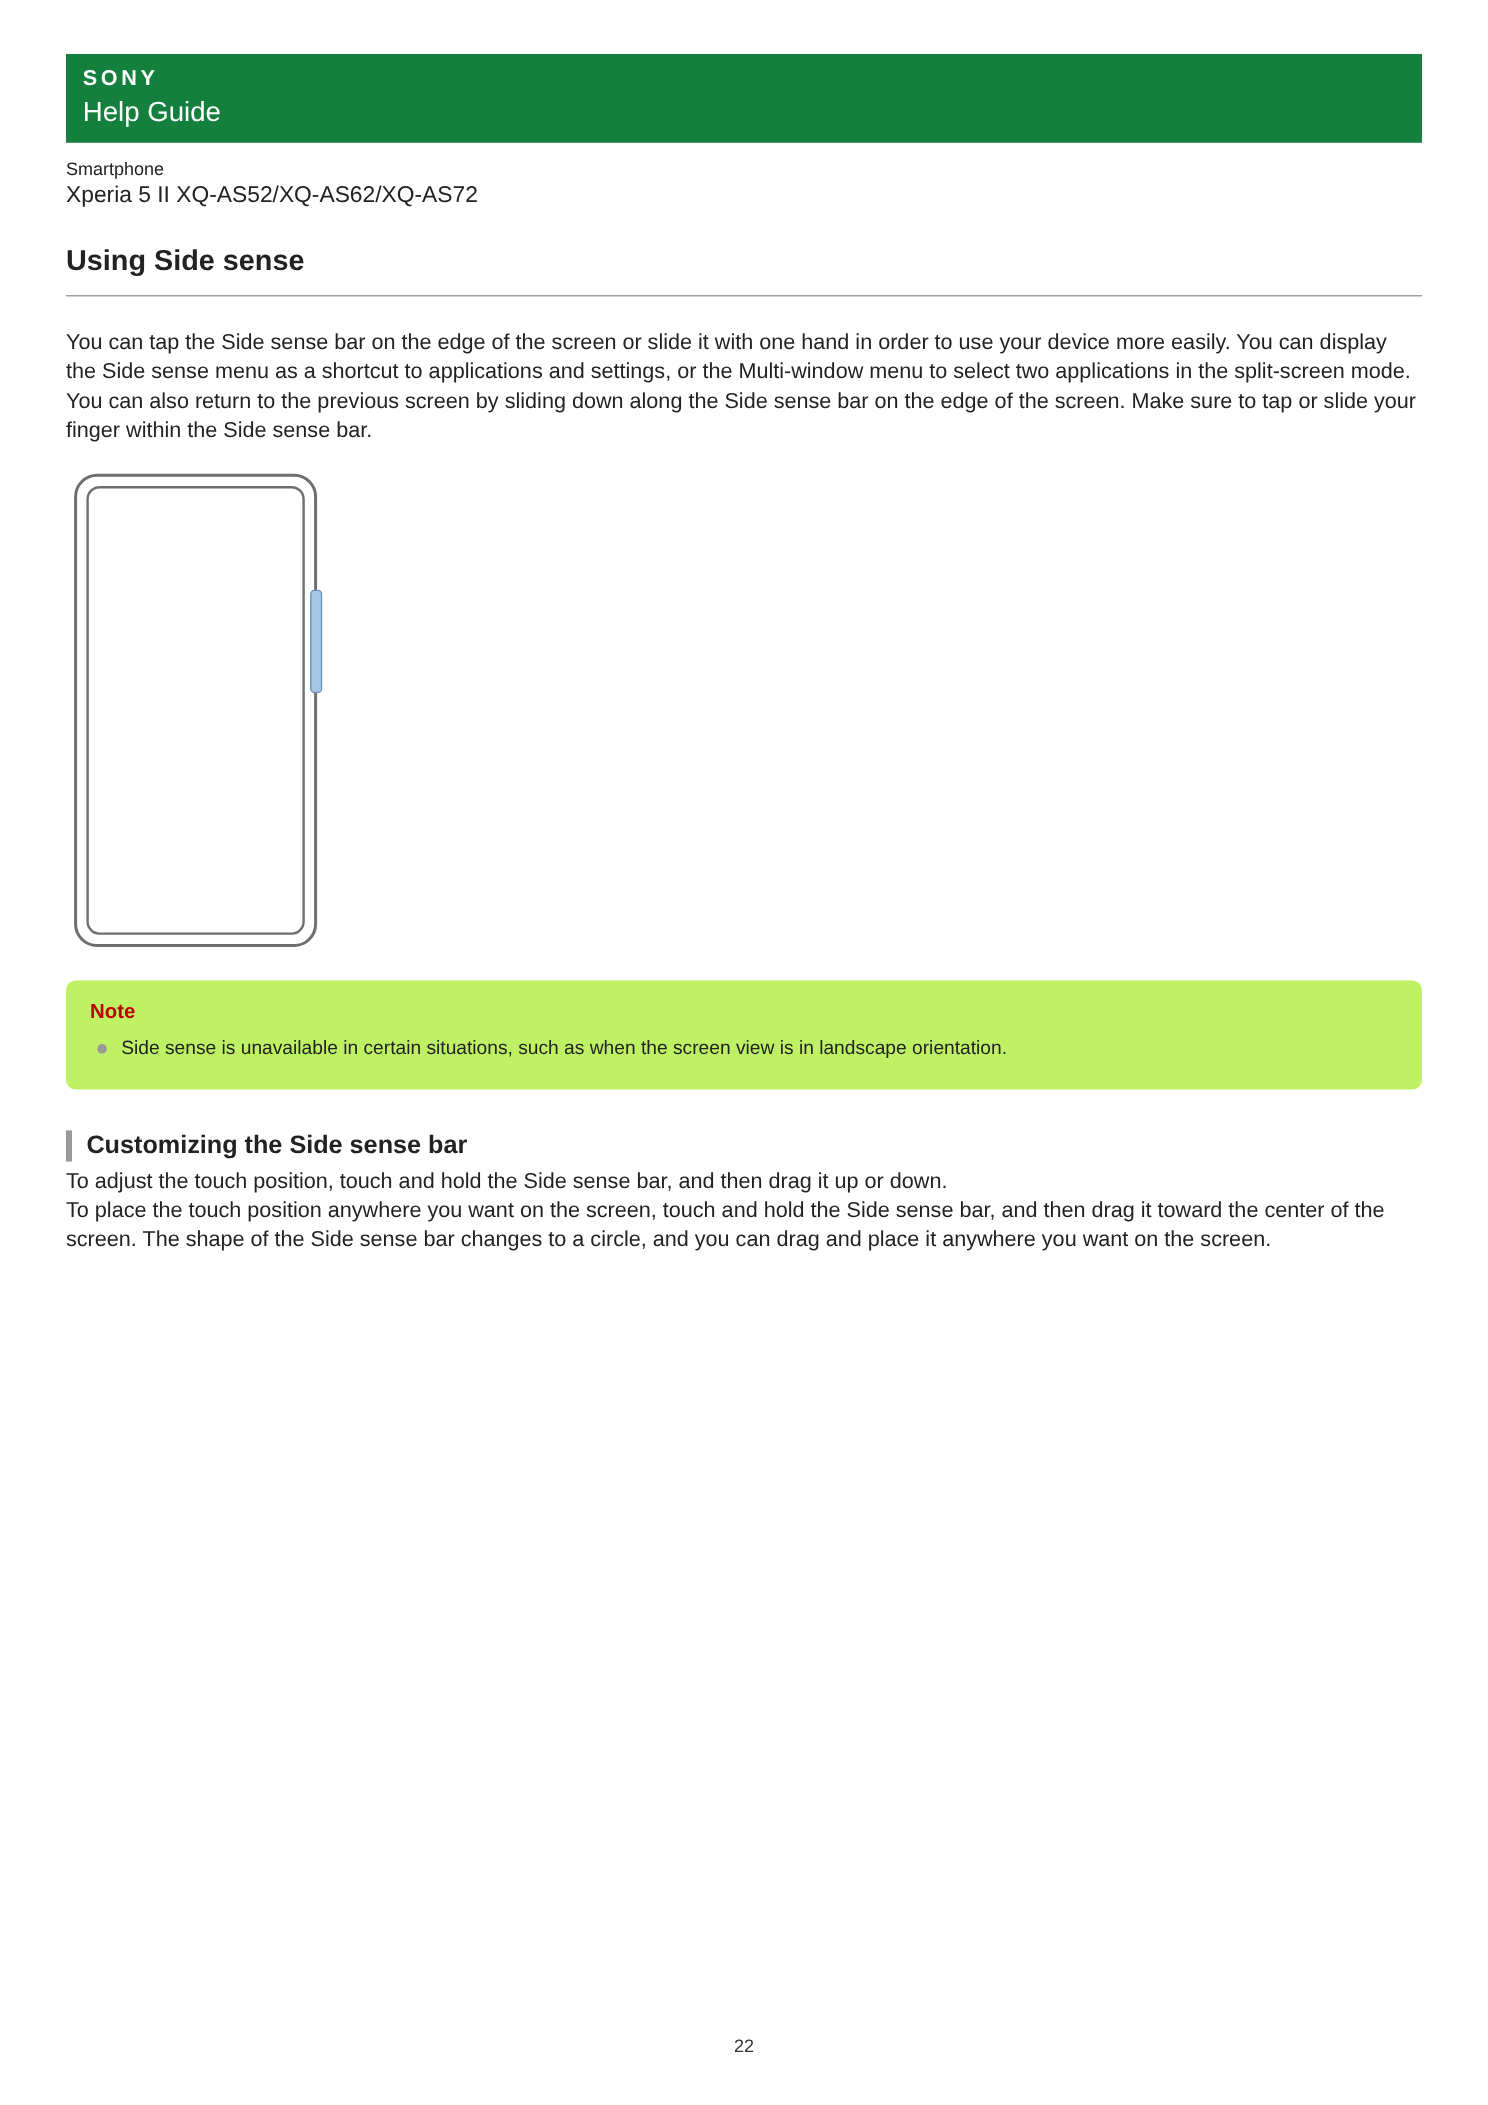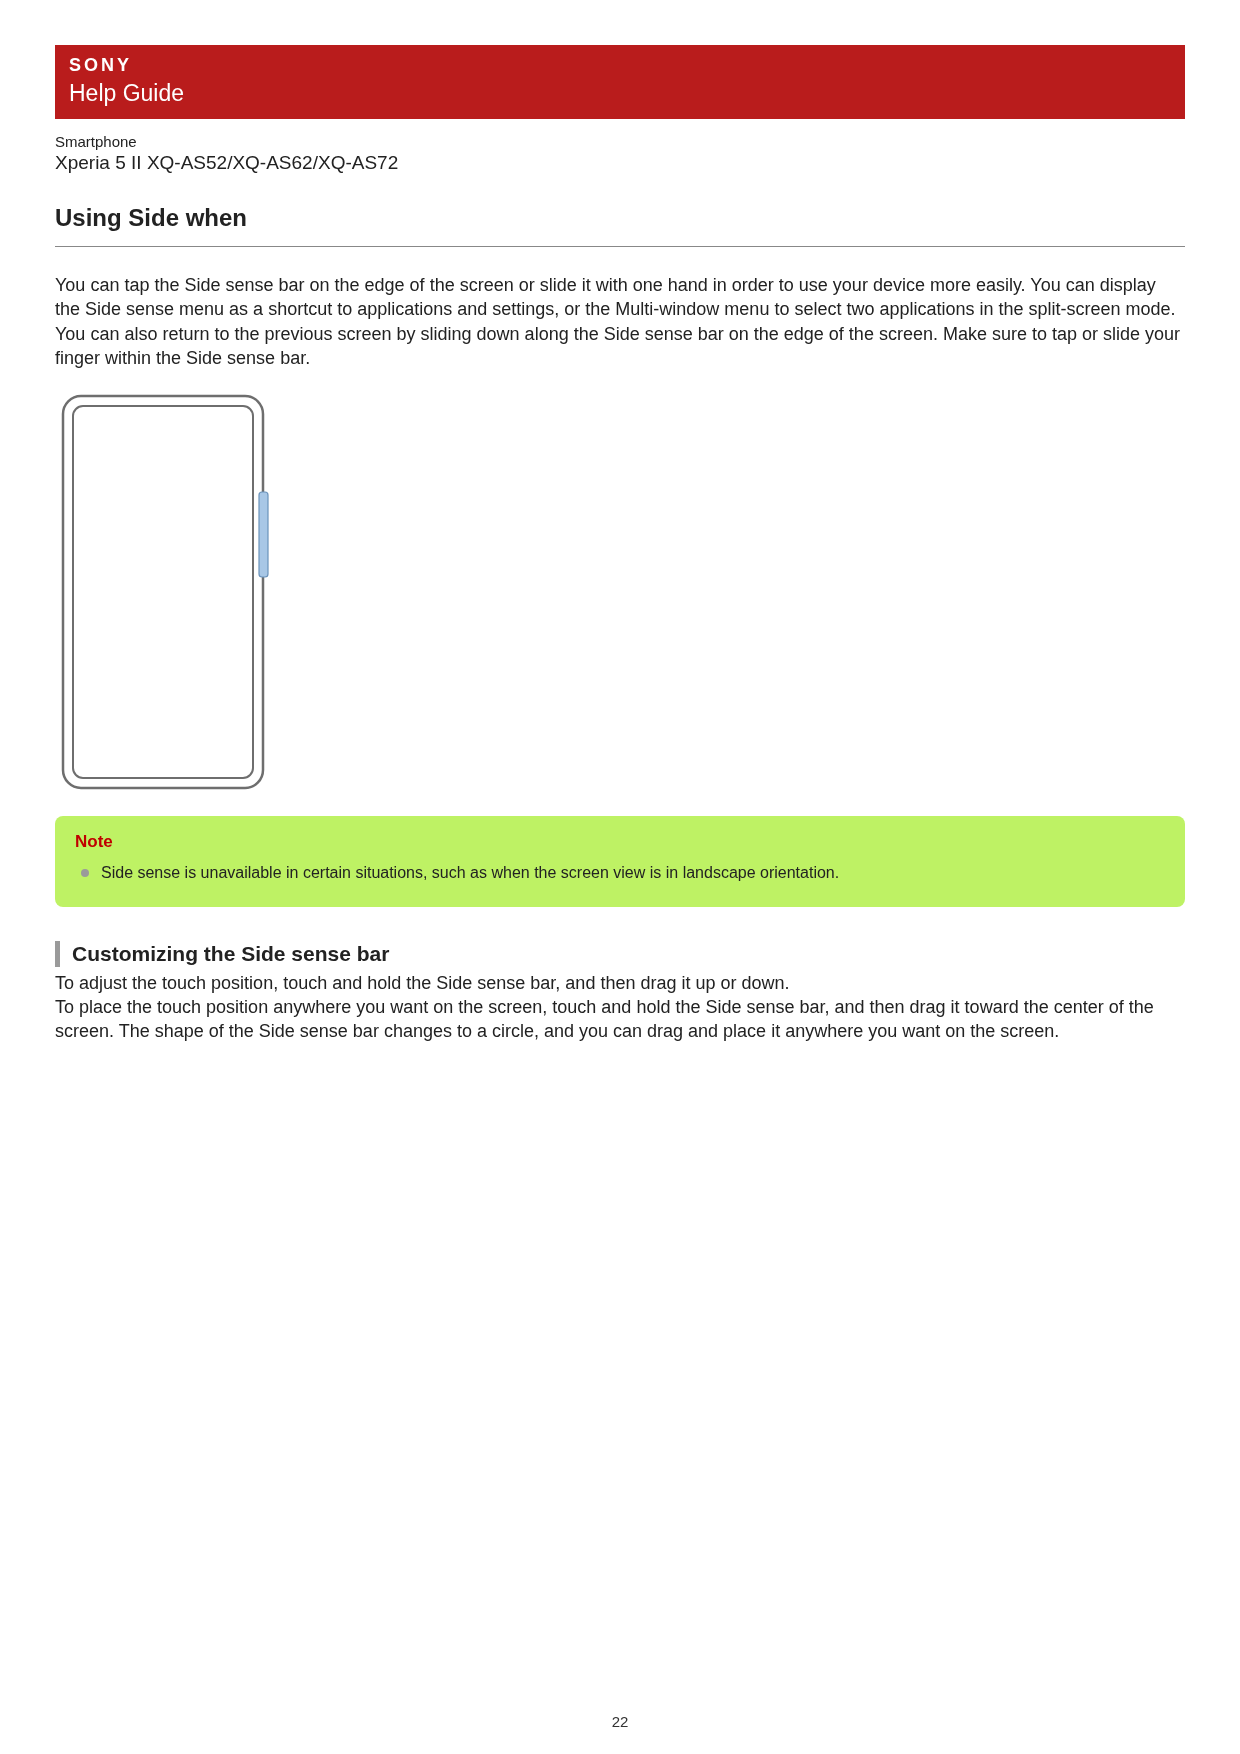--- a/index.html
+++ b/index.html
@@ -8,21 +8,21 @@
     background: #fff;
     width: 1240px;
     height: 1754px;
     position: relative;
     color: #222;
   }
   .page-wrap {
     padding: 45px 55px 0 55px;
   }
   .header-bar {
-    background: #b91c1c;
+    background: #15803d;
     color: #fff;
     padding: 10px 14px 12px 14px;
   }
   .brand {
     font-family: "Arial Black", Arial, sans-serif;
     font-weight: 900;
     letter-spacing: 3px;
     font-size: 18px;
   }
   .help-guide {
@@ -106,21 +106,21 @@
     font-size: 21px;
     font-weight: 700;
   }
   .body-para {
     font-size: 18px;
     line-height: 1.35;
     margin-top: 4px;
   }
   .page-number {
     position: absolute;
-    bottom: 24px;
+    bottom: 40px;
     left: 0;
     width: 100%;
     text-align: center;
     font-size: 15px;
     color: #333;
   }
 </style>
 </head>
 <body>
 
@@ -129,21 +129,21 @@
   <div class="header-bar">
     <div class="brand">SONY</div>
     <div class="help-guide">Help Guide</div>
   </div>
 
   <div class="device-block">
     <div class="device-category">Smartphone</div>
     <div class="device-model">Xperia 5 II XQ-AS52/XQ-AS62/XQ-AS72</div>
   </div>
 
-  <h1 class="page-title">Using Side when</h1>
+  <h1 class="page-title">Using Side sense</h1>
   <hr class="title-rule">
 
   <p class="intro-para">You can tap the Side sense bar on the edge of the screen or slide it with one hand in order to use your device more easily. You can display the Side sense menu as a shortcut to applications and settings, or the Multi-window menu to select two applications in the split-screen mode. You can also return to the previous screen by sliding down along the Side sense bar on the edge of the screen. Make sure to tap or slide your finger within the Side sense bar.</p>
 
   <div class="phone-illustration">
     <svg width="210" height="400" viewBox="0 0 210 400">
       <rect x="4" y="4" width="200" height="392" rx="18" ry="18" fill="none" stroke="#6e6e6e" stroke-width="2.5"></rect>
       <rect x="14" y="14" width="180" height="372" rx="10" ry="10" fill="none" stroke="#6e6e6e" stroke-width="2"></rect>
       <rect x="200" y="100" width="9" height="85" rx="3" fill="#a8c7e6" stroke="#6b93bb" stroke-width="1.2"></rect>
     </svg>

